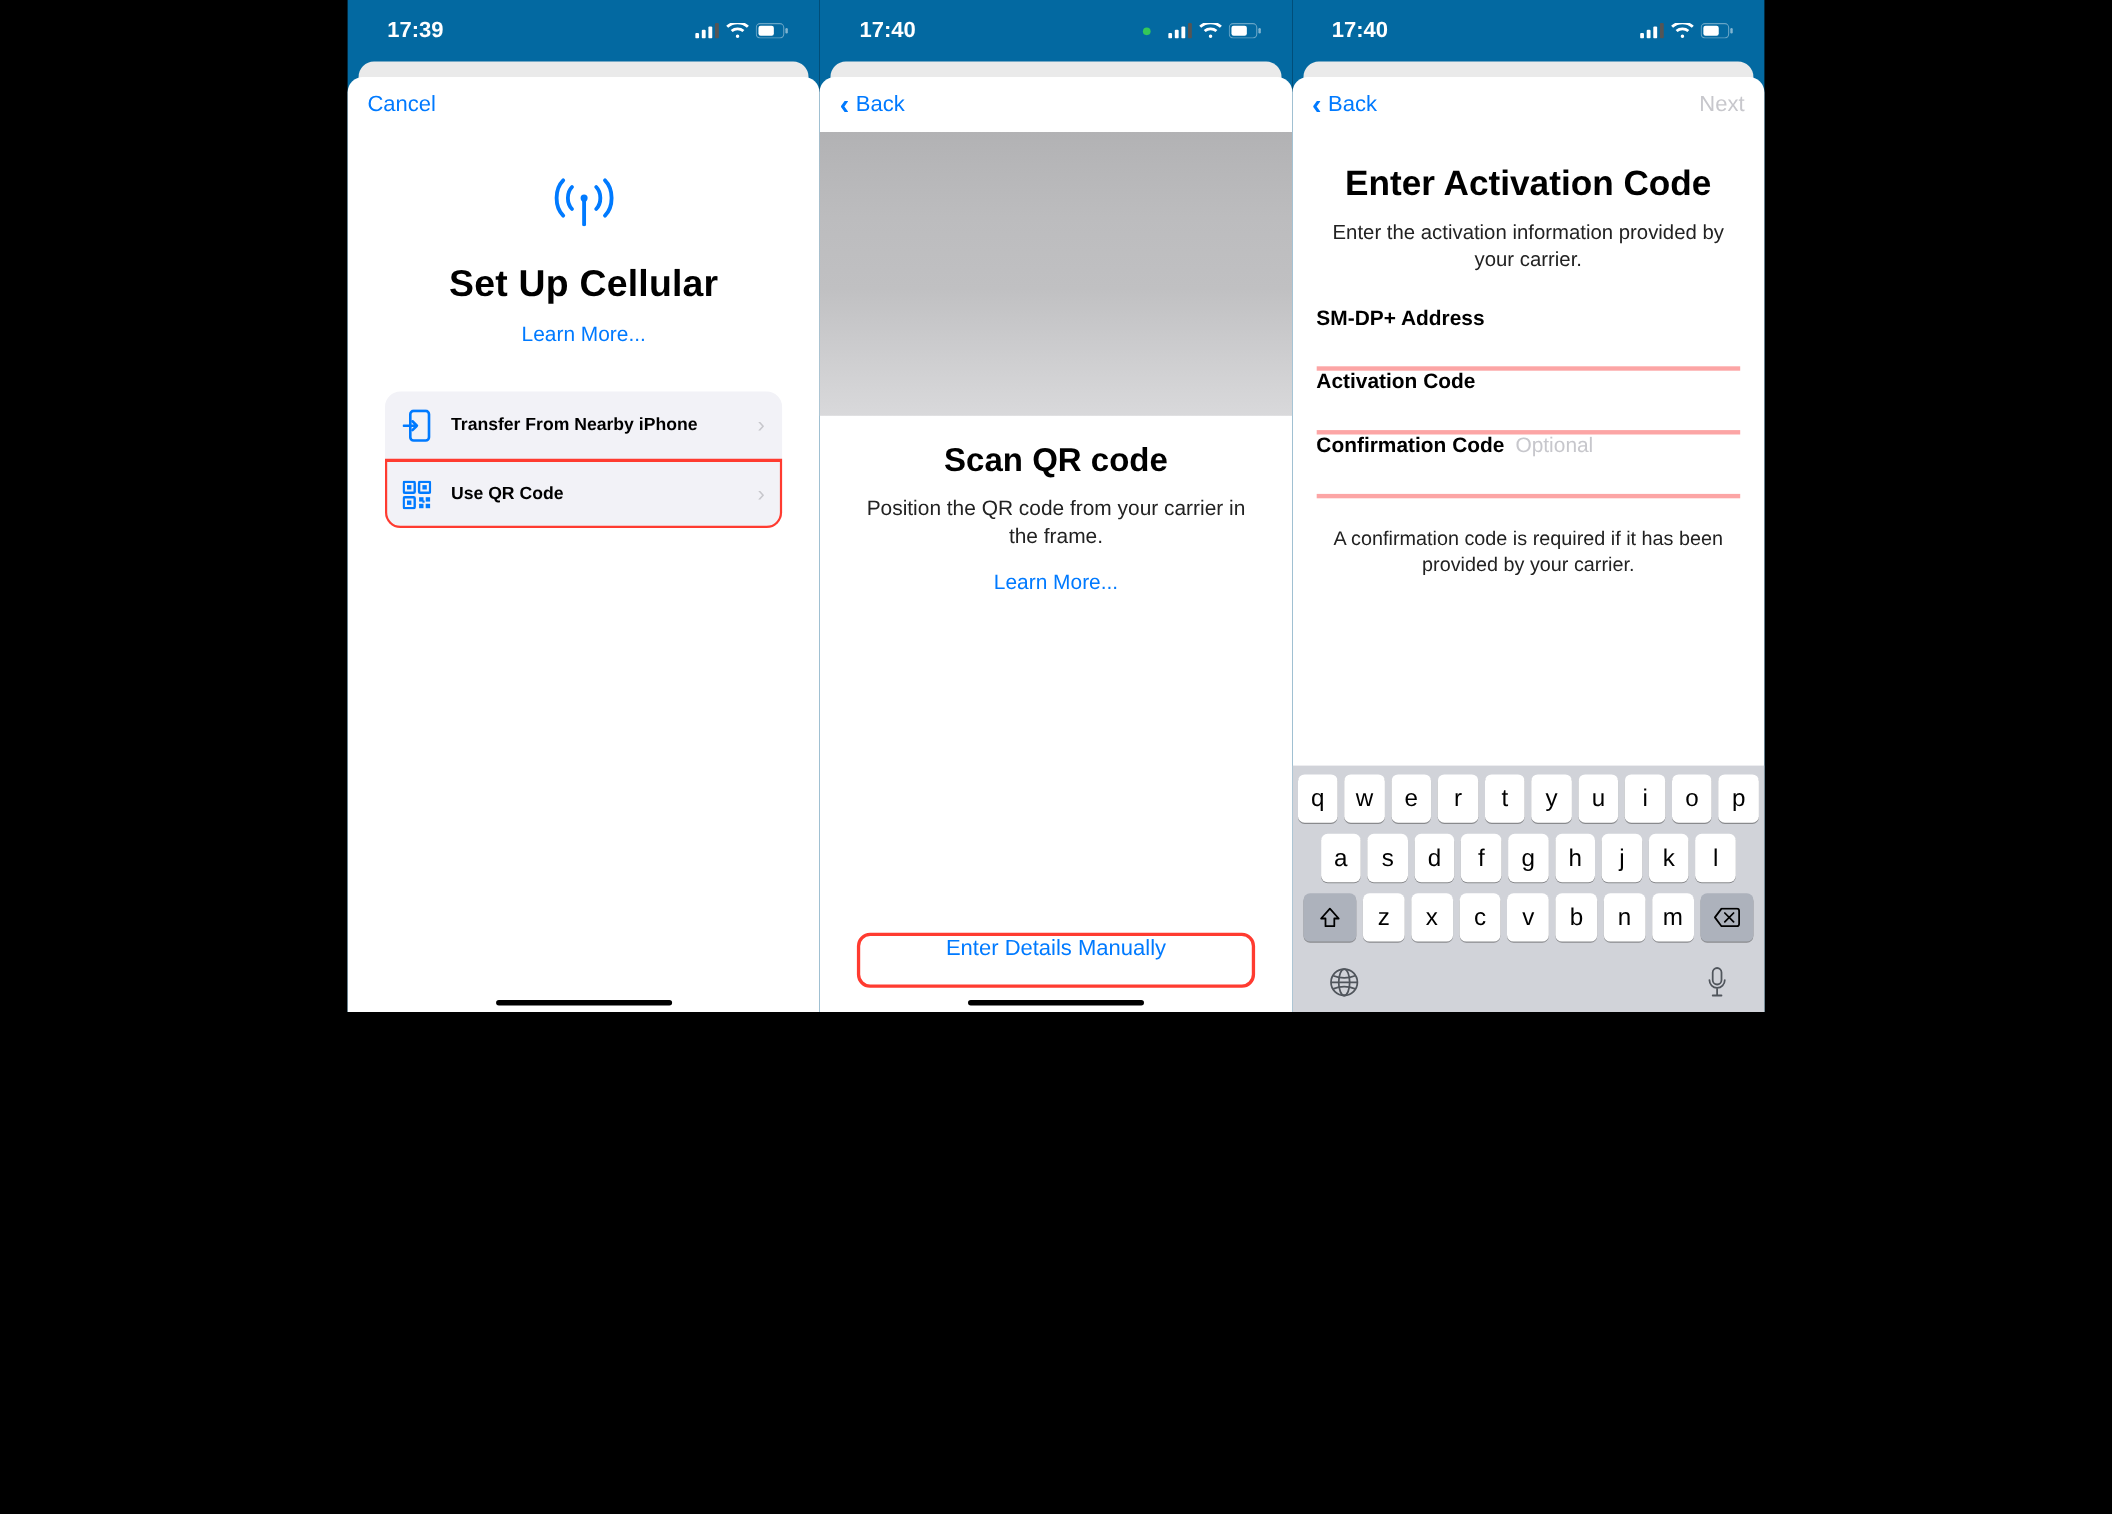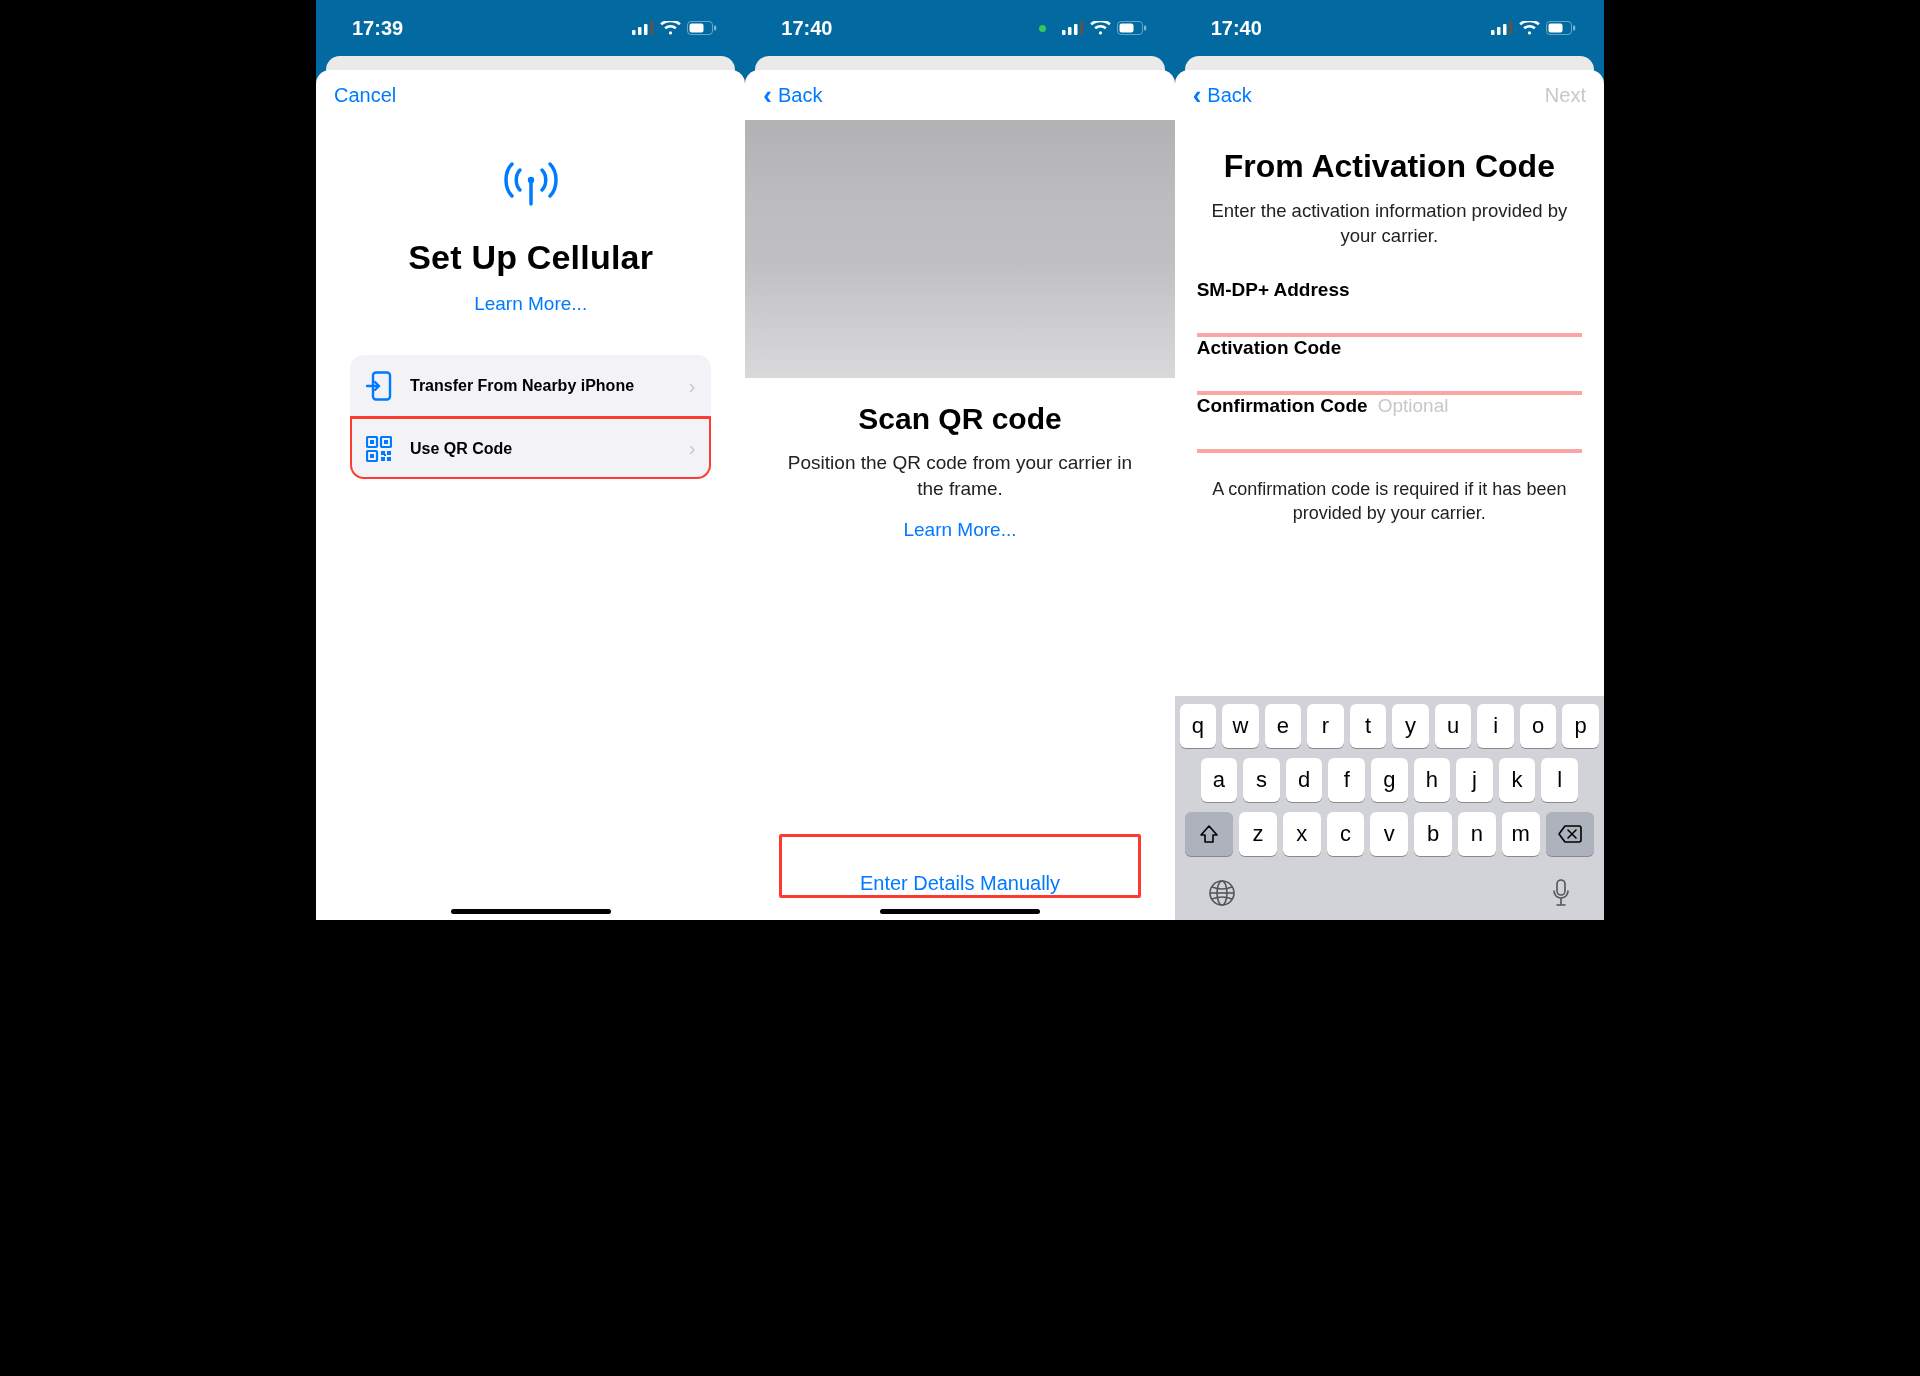--- a/index.html
+++ b/index.html
@@ -31,21 +31,21 @@
   .option-icon { width:30px; height:30px; color:#007aff; display:flex; align-items:center; justify-content:center; }
   .option-label { flex:1; font-size:16px; font-weight:600; text-align:left; }
   .option-chev { color:#c7c7cc; font-size:20px; }
   .highlight-red { outline:3px solid #ff3b30; outline-offset:-2px; border-radius:0 0 14px 14px; }
 
   
   .camera { height:258px; background:linear-gradient(180deg,#b2b2b4 0%,#bcbcbe 30%,#c0c0c2 55%,#d1d1d3 85%,#d9d9db 100%); }
   .s2-body { text-align:center; padding:24px 30px 0; }
   .s2-title { font-size:30px; font-weight:700; margin-bottom:14px; }
   .s2-desc { font-size:19px; color:#222; line-height:1.35; margin-bottom:18px; }
-  .manual-wrap { position:absolute; left:34px; right:34px; bottom:22px; height:64px; display:flex; align-items:flex-end; justify-content:center; border:3px solid #ff3b30; border-radius:2px; }
+  .manual-wrap { position:absolute; left:34px; right:34px; bottom:22px; height:50px; display:flex; align-items:flex-start; justify-content:center; border:3px solid #ff3b30; border-radius:12px; }
   .manual-btn { font-size:20px; color:#007aff; }
 
   
   .s3-body { padding:28px 22px 0; text-align:center; }
   .s3-title { font-size:32px; font-weight:700; margin-bottom:14px; }
   .s3-desc { font-size:18.5px; color:#222; line-height:1.35; margin-bottom:30px; padding:0 6px; }
   .fields { text-align:left; }
   .field { display:flex; height:58px; border-bottom:4px solid #fca5a5; gap:10px; }
   .field .label { font-size:19px; font-weight:600; white-space:nowrap; }
   .field .ph { font-size:19px; color:#c7c7cc; }
@@ -227,21 +227,21 @@
         <div class="nav">
           <div class="left">
             <span class="link chev">‹</span>
             <span class="link">Back</span>
           </div>
           <div class="right">
             <span class="disabled">Next</span>
           </div>
         </div>
         <div class="s3-body">
-          <div class="s3-title">From Activation Code</div>
+          <div class="s3-title">Enter Activation Code</div>
           <div class="s3-desc">Enter the activation information provided by your carrier.</div>
           <div class="fields">
             <div class="field">
               <span class="label">SM-DP+ Address</span>
             </div>
             <div class="field">
               <span class="label">Activation Code</span>
             </div>
             <div class="field">
               <span class="label">Confirmation Code</span>

